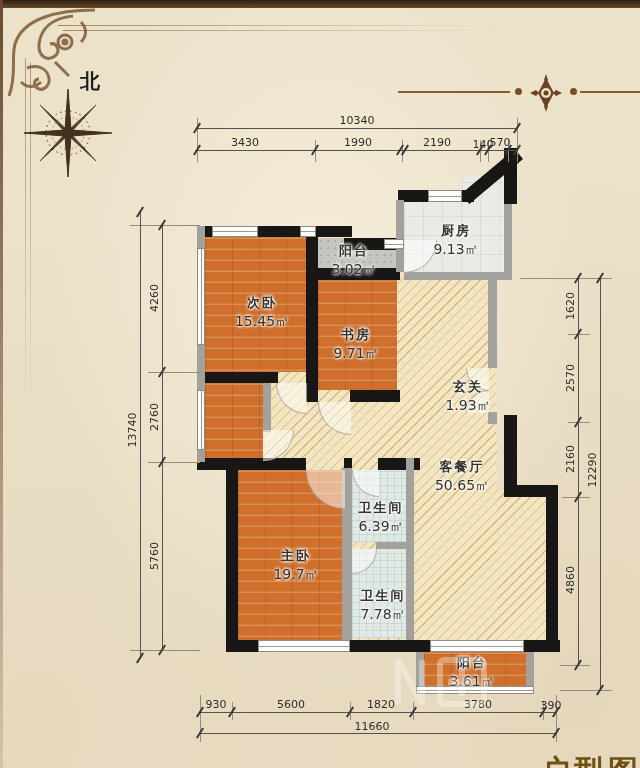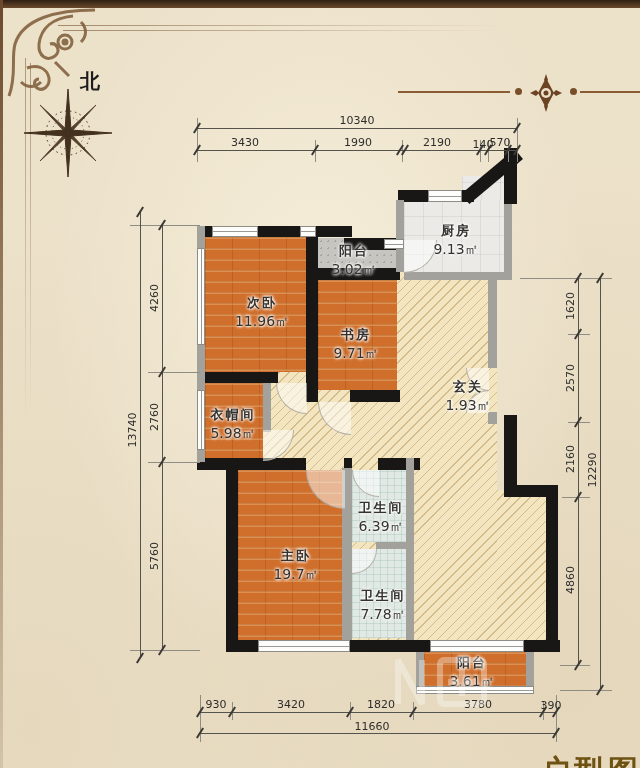--- a/index.html
+++ b/index.html
@@ -185,41 +185,41 @@
   <div class="arc arc-bl" style="left:306px;top:470px;width:38px;height:38px;"></div>
   <div class="arc arc-br" style="left:404px;top:240px;width:32px;height:32px;"></div>
   <div class="arc arc-bl" style="left:466px;top:368px;width:22px;height:22px;"></div>
   <div class="arc arc-tl" style="left:466px;top:390px;width:22px;height:22px;"></div>
   <div class="arc arc-bl" style="left:352px;top:470px;width:26px;height:26px;"></div>
   <div class="arc arc-br" style="left:352px;top:549px;width:24px;height:24px;"></div>
   <div class="arc arc-bl" style="left:318px;top:402px;width:32px;height:32px;"></div>
 
   <div class="rlab" style="left:262px;top:312px;">
     <div class="nm">次卧</div>
-      <div class="ar">11.96㎡</div>
+      <div class="ar">15.45㎡</div>
     </div>
   <div class="rlab" style="left:354px;top:260px;">
     <div class="nm">阳台</div>
       <div class="ar">3.02㎡</div>
     </div>
   <div class="rlab" style="left:456px;top:240px;">
     <div class="nm">厨房</div>
       <div class="ar">9.13㎡</div>
     </div>
   <div class="rlab" style="left:356px;top:344px;">
     <div class="nm">书房</div>
       <div class="ar">9.71㎡</div>
     </div>
   <div class="rlab" style="left:468px;top:396px;">
     <div class="nm">玄关</div>
       <div class="ar">1.93㎡</div>
     </div>
-  <div class="rlab" style="left:233px;top:424px;">
-    <div class="nm">衣帽间</div>
-      <div class="ar">5.98㎡</div>
+  <div class="rlab" style="left:462px;top:476px;">
+    <div class="nm">客餐厅</div>
+      <div class="ar">50.65㎡</div>
     </div>
   <div class="rlab" style="left:381px;top:517px;">
     <div class="nm">卫生间</div>
       <div class="ar">6.39㎡</div>
     </div>
   <div class="rlab" style="left:296px;top:565px;">
     <div class="nm">主卧</div>
       <div class="ar">19.7㎡</div>
     </div>
   <div class="rlab" style="left:383px;top:605px;">
@@ -302,21 +302,21 @@
   <div class="ext" style="left:543px;top:702px;width:1px;height:18px;"></div>
   <div class="ext" style="left:556px;top:695px;width:1px;height:47px;"></div>
   <div class="dl" style="left:200px;top:712px;width:356px;height:1px;"></div>
   <div class="tick" style="left:200px;top:712px;"></div>
   <div class="tick" style="left:232px;top:712px;"></div>
   <div class="tick" style="left:350px;top:712px;"></div>
   <div class="tick" style="left:413px;top:712px;"></div>
   <div class="tick" style="left:543px;top:712px;"></div>
   <div class="tick" style="left:556px;top:712px;"></div>
   <div class="dlab" style="left:216px;top:704px;">930</div>
-  <div class="dlab" style="left:291px;top:704px;">3420</div>
+  <div class="dlab" style="left:291px;top:704px;">5600</div>
   <div class="dlab" style="left:381px;top:704px;">1820</div>
   <div class="dlab" style="left:478px;top:704px;">3780</div>
   <div class="dlab" style="left:551px;top:705px;">390</div>
   <div class="dl" style="left:200px;top:733px;width:356px;height:1px;"></div>
   <div class="tick" style="left:200px;top:733px;"></div>
   <div class="tick" style="left:556px;top:733px;"></div>
   <div class="dlab" style="left:372px;top:726px;">11660</div>
 
   <svg class="abs" style="left:392px;top:650px;opacity:0.35;" width="105" height="60" viewBox="0 0 105 60">
     <g fill="none" stroke="#fdfdfa" stroke-width="6">

